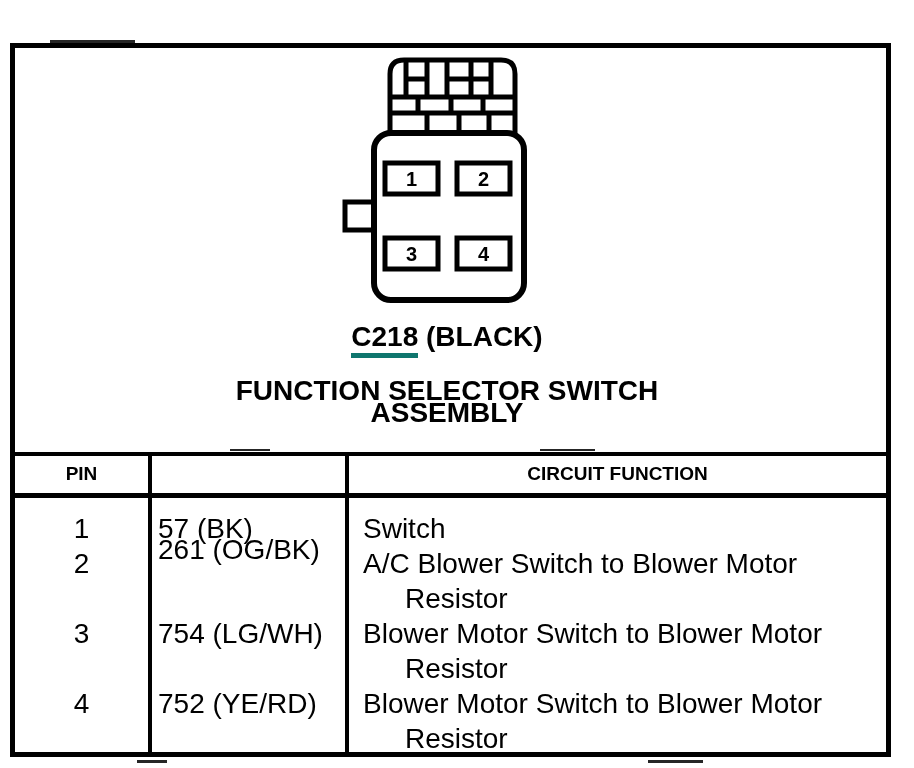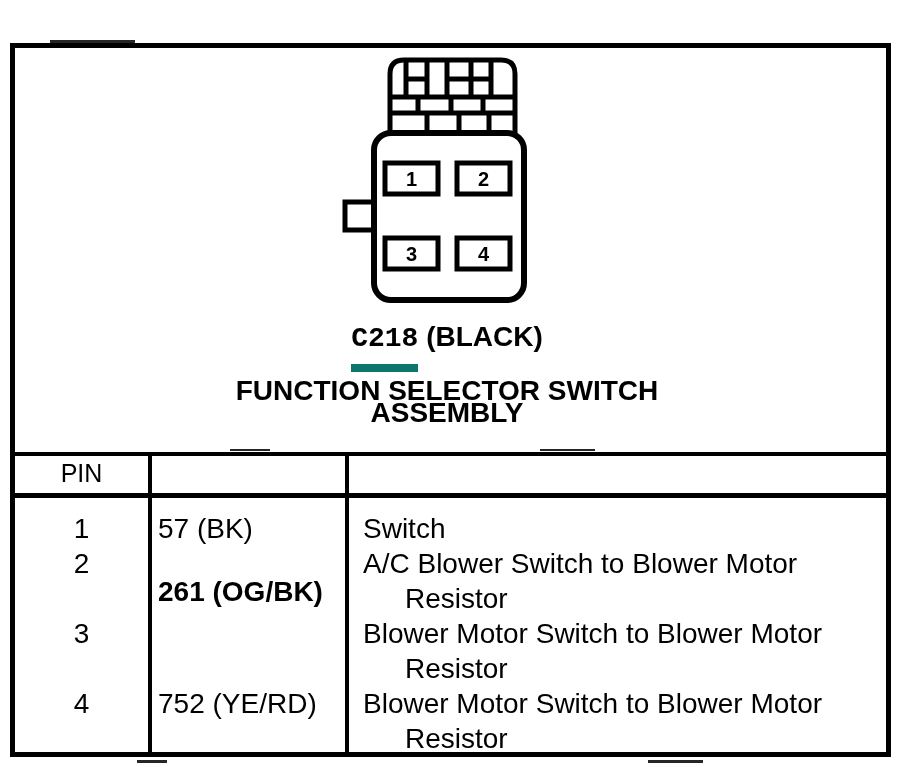--- a/index.html
+++ b/index.html
@@ -9,33 +9,33 @@
   
   #frame{position:absolute;left:10px;top:43px;width:881px;height:714px;
          border:5px solid #000;box-sizing:border-box;}
 
   
   .hline{position:absolute;background:#000;left:12px;width:876px;}
   .vline{position:absolute;background:#000;width:4px;}
 
   
   .hdr{position:absolute;top:453px;height:41px;line-height:41px;text-align:center;
-       font-weight:normal;font-size:25px;white-space:nowrap;}
+       font-weight:bold;font-size:19px;white-space:nowrap;}
 
   
   .cell{position:absolute;height:35px;line-height:35px;font-size:28px;white-space:nowrap;}
   .pin-col{left:15px;width:133px;text-align:center;}
   .circ-col{left:158px;}
   .fn-col{left:363px;}
   .fn-wrap{left:405px;}
 
   
   .title{position:absolute;left:97px;width:700px;text-align:center;
          font-weight:bold;font-size:28px;line-height:38px;white-space:nowrap;}
-  .u{border-bottom:8px solid #0f766e;padding-bottom:10px;font-family:Liberation Mono, monospace;}
+  .u{border-bottom:5px solid #0f766e;padding-bottom:1px;}
 
   
   .pinbox-label{position:absolute;width:53px;height:31px;line-height:31px;
                 text-align:center;font-weight:bold;font-size:20px;}
 
   
   .artifact{position:absolute;background:#000;opacity:.85;}
 </style>
 </head>
 <body>
@@ -87,28 +87,30 @@
   </div>
   <div class="title" style="top:372px;">FUNCTION SELECTOR SWITCH</div>
   <div class="title" style="top:394px;">ASSEMBLY</div>
 
   <div class="hline" style="top:452px;height:4px;"></div>
   <div class="hline" style="top:493px;height:5px;"></div>
   <div class="vline" style="left:148px;top:452px;height:300px;"></div>
   <div class="vline" style="left:345px;top:452px;height:300px;"></div>
 
   <div class="hdr" style="left:15px;width:133px;">PIN</div>
+  <div class="hdr" style="left:349px;width:537px;">CIRCUIT FUNCTION</div>
 
   <div class="cell pin-col" style="top:511px;">1</div>
   <div class="cell pin-col" style="top:546px;">2</div>
   <div class="cell pin-col" style="top:616px;">3</div>
   <div class="cell pin-col" style="top:686px;">4</div>
 
   <div class="cell circ-col" style="top:511px;text-align:right;">57 (BK)</div>
-  <div class="cell circ-col" style="top:574px;font-weight:bold;">261 (OG/BK)</div>
+  <div class="cell circ-col" style="top:532px;">261 (OG/BK)</div>
+  <div class="cell circ-col" style="top:616px;">754 (LG/WH)</div>
   <div class="cell circ-col" style="top:686px;text-align:right;">752 (YE/RD)</div>
 
   <div class="cell fn-col" style="top:511px;">Switch</div>
   <div class="cell fn-col" style="top:546px;">A/C Blower Switch to Blower Motor</div>
   <div class="cell fn-wrap" style="top:581px;">Resistor</div>
   <div class="cell fn-col" style="top:616px;">Blower Motor Switch to Blower Motor</div>
   <div class="cell fn-wrap" style="top:651px;">Resistor</div>
   <div class="cell fn-col" style="top:686px;">Blower Motor Switch to Blower Motor</div>
   <div class="cell fn-wrap" style="top:721px;">Resistor</div>
 

